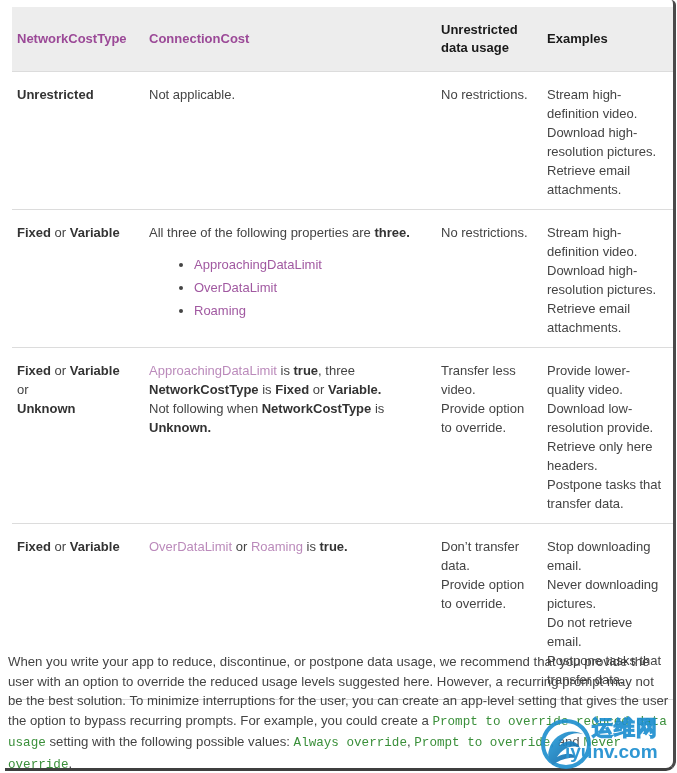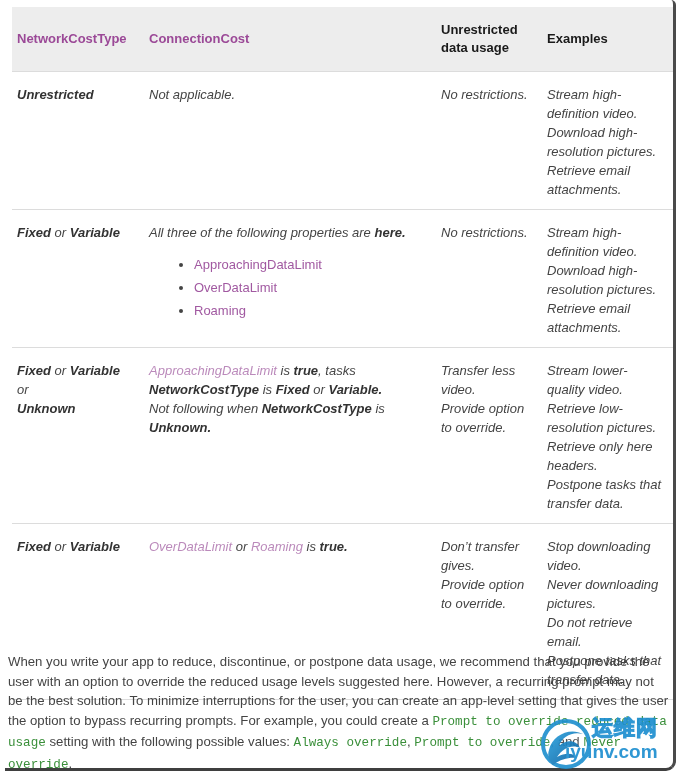--- a/index.html
+++ b/index.html
@@ -27,21 +27,21 @@
   thead th.th-link{color:var(--header_link);}
   tbody td{
     vertical-align:top;font-size:13px;line-height:19px;
     padding:13px 12px 10px 0;border-top:1px solid var(--divider);
   }
   tbody tr:last-child td{border-bottom:1px solid var(--divider);}
   tbody tr:nth-child(1){height:134px}
   tbody tr:nth-child(2){height:135px}
   tbody tr:nth-child(3){height:161px}
   tbody tr:nth-child(4){height:162px}
-  td .blk{margin:0;font-style:italic;}
+  td .blk{margin:0;}
   .r-p{color:var(--text);text-align:center;}
   .r-b{font-weight:bold;color:var(--bold_text);}
   .r-l{color:var(--link);}
   .r-lm{color:var(--link_muted);}
   .r-c{font-family:"Liberation Mono","DejaVu Sans Mono",monospace;color:var(--code);font-size:12.6px;}
   ul.props{margin:11px 0 0 0;padding:0 0 0 45px;list-style:disc;}
   ul.props li{line-height:23px;color:var(--text);}
   .footer{
     position:absolute;left:8px;top:652px;width:662px;
     font-size:13.2px;line-height:19.5px;color:var(--text);
@@ -94,21 +94,21 @@
           <div class="blk"><span class="r-p">Stream high-definition video.</span></div>
           <div class="blk"><span class="r-p">Download high-resolution pictures.</span></div>
           <div class="blk"><span class="r-p">Retrieve email attachments.</span></div>
         </td>
       </tr>
       <tr>
         <td>
           <div class="blk"><span class="r-b">Fixed</span><span class="r-p"> or </span><span class="r-b">Variable</span></div>
         </td>
         <td>
-          <div class="blk"><span class="r-p">All three of the following properties are </span><span class="r-b">here</span><span class="r-b">.</span></div>
+          <div class="blk"><span class="r-p">All three of the following properties are </span><span class="r-b">three</span><span class="r-b">.</span></div>
           <ul class="props">
             <li><span class="r-l">ApproachingDataLimit</span></li>
             <li><span class="r-l">OverDataLimit</span></li>
             <li><span class="r-l">Roaming</span></li>
           </ul>
         </td>
         <td>
           <div class="blk"><span class="r-p">No restrictions.</span></div>
         </td>
         <td>
@@ -117,47 +117,47 @@
           <div class="blk"><span class="r-p">Retrieve email attachments.</span></div>
         </td>
       </tr>
       <tr>
         <td>
           <div class="blk"><span class="r-b">Fixed</span><span class="r-p"> or </span><span class="r-b">Variable</span></div>
           <div class="blk"><span class="r-p">or</span></div>
           <div class="blk"><span class="r-b">Unknown</span></div>
         </td>
         <td>
-          <div class="blk"><span class="r-lm">ApproachingDataLimit</span><span class="r-p"> is </span><span class="r-b">true</span><span class="r-p">, tasks </span><span class="r-b">NetworkCostType</span><span class="r-p"> is </span><span class="r-b">Fixed</span><span class="r-p"> or </span><span class="r-b">Variable</span><span class="r-b">.</span></div>
+          <div class="blk"><span class="r-lm">ApproachingDataLimit</span><span class="r-p"> is </span><span class="r-b">true</span><span class="r-p">, three </span><span class="r-b">NetworkCostType</span><span class="r-p"> is </span><span class="r-b">Fixed</span><span class="r-p"> or </span><span class="r-b">Variable</span><span class="r-b">.</span></div>
           <div class="blk"><span class="r-p">Not following when </span><span class="r-b">NetworkCostType</span><span class="r-p"> is </span><span class="r-b">Unknown</span><span class="r-b">.</span></div>
         </td>
         <td>
           <div class="blk"><span class="r-p">Transfer less video.</span></div>
           <div class="blk"><span class="r-p">Provide option to override.</span></div>
         </td>
         <td>
-          <div class="blk"><span class="r-p">Stream lower-quality video.</span></div>
-          <div class="blk"><span class="r-p">Retrieve low-resolution pictures.</span></div>
+          <div class="blk"><span class="r-p">Provide lower-quality video.</span></div>
+          <div class="blk"><span class="r-p">Download low-resolution provide.</span></div>
           <div class="blk"><span class="r-p">Retrieve only here headers.</span></div>
           <div class="blk"><span class="r-p">Postpone tasks that transfer data.</span></div>
         </td>
       </tr>
       <tr>
         <td>
           <div class="blk"><span class="r-b">Fixed</span><span class="r-p"> or </span><span class="r-b">Variable</span></div>
         </td>
         <td>
           <div class="blk"><span class="r-lm">OverDataLimit</span><span class="r-p"> or </span><span class="r-lm">Roaming</span><span class="r-p"> is </span><span class="r-b">true</span><span class="r-b">.</span></div>
         </td>
         <td>
-          <div class="blk"><span class="r-p">Don’t transfer gives.</span></div>
+          <div class="blk"><span class="r-p">Don’t transfer data.</span></div>
           <div class="blk"><span class="r-p">Provide option to override.</span></div>
         </td>
         <td>
-          <div class="blk"><span class="r-p">Stop downloading video.</span></div>
+          <div class="blk"><span class="r-p">Stop downloading email.</span></div>
           <div class="blk"><span class="r-p">Never downloading pictures.</span></div>
           <div class="blk"><span class="r-p">Do not retrieve email.</span></div>
           <div class="blk"><span class="r-p">Postpone tasks that transfer data.</span></div>
         </td>
       </tr>
     </tbody>
 </table>
 
 <div class="footer" id="footer-para"><span class="r-p">When you write your app to reduce, discontinue, or postpone data usage, we recommend that you provide the user with an option to override the reduced usage levels suggested here. However, a recurring prompt may not be the best solution. To minimize interruptions for the user, you can create an app-level setting that gives the user the option to bypass recurring prompts. For example, you could create a </span><span class="r-c">Prompt to override reduced data usage</span><span class="r-p"> setting with the following possible values: </span><span class="r-c">Always override</span><span class="r-p">, </span><span class="r-c">Prompt to override</span><span class="r-p">, and </span><span class="r-c">Never override</span><span class="r-p">.</span></div>
 

